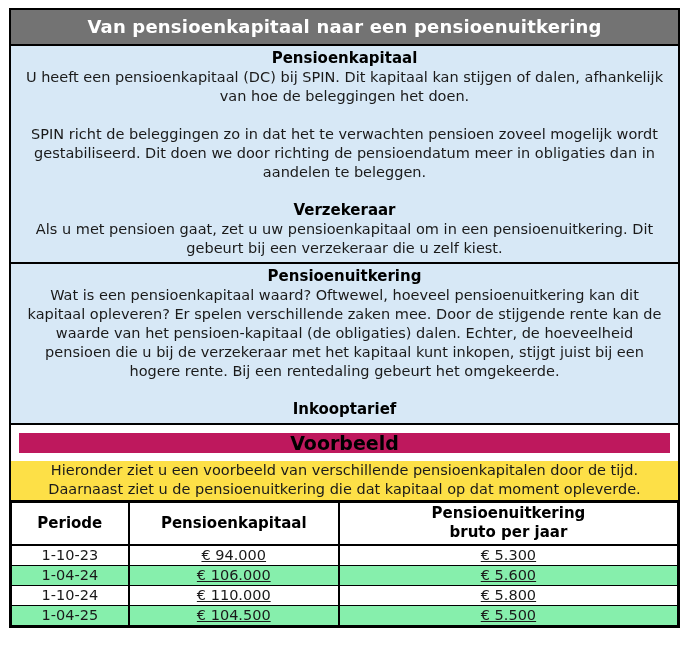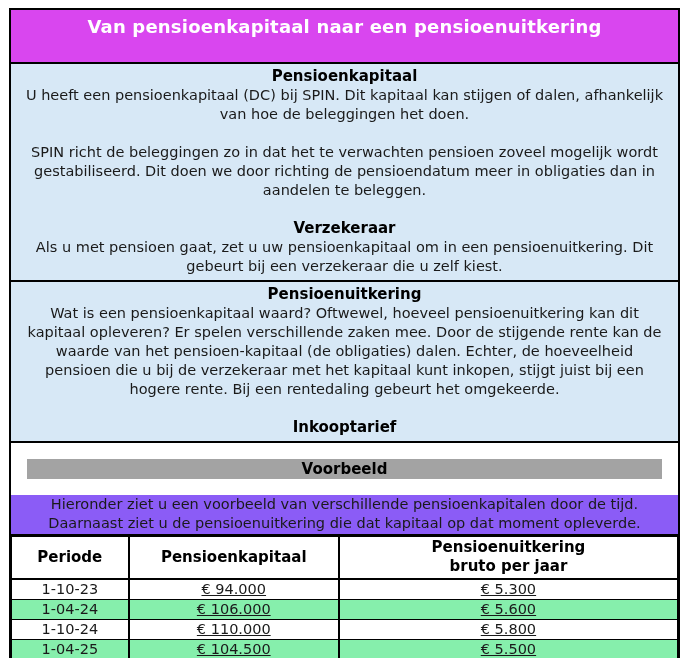--- a/index.html
+++ b/index.html
@@ -14,26 +14,26 @@
     height: 658px;
     box-sizing: border-box;
     padding: 8px 9px;
     background: #ffffff;
   }
   .frame {
     border: 2px solid #000000;
     box-sizing: border-box;
   }
   .title-bar {
-    background: #d946ef;
+    background: #737373;
     color: #ffffff;
     font-weight: bold;
     font-size: 18px;
     text-align: center;
-    padding: 6px 4px 25px 4px;
+    padding: 6px 4px 7px 4px;
     border-bottom: 2px solid #000000;
     letter-spacing: 0.2px;
   }
   .section {
     background: #d7e8f6;
     text-align: center;
     font-size: 14.5px;
     line-height: 19px;
     padding: 3px 10px 4px 10px;
     border-bottom: 2px solid #000000;
@@ -50,29 +50,29 @@
   }
   .gap-above {
     margin-top: 19px !important;
   }
   .voorbeeld {
     background: #ffffff;
     border-bottom: 2px solid #000000;
     text-align: center;
   }
   .voorbeeld h2 {
-    margin: 16px;
-    font-size: 15px;
+    margin: 8px;
+    font-size: 19px;
     line-height: 20px;
     font-weight: bold;
-    background: #a3a3a3;
+    background: #be185d;
     color: #000000;
   }
   .voorbeeld .lines {
-    background: #8b5cf6;
+    background: #fde047;
     font-size: 14.5px;
     line-height: 19px;
     padding-bottom: 1px;
   }
   .voorbeeld .lines p { margin: 0; }
   table.values {
     width: 100%;
     border-collapse: collapse;
     table-layout: fixed;
     background: #ffffff;

